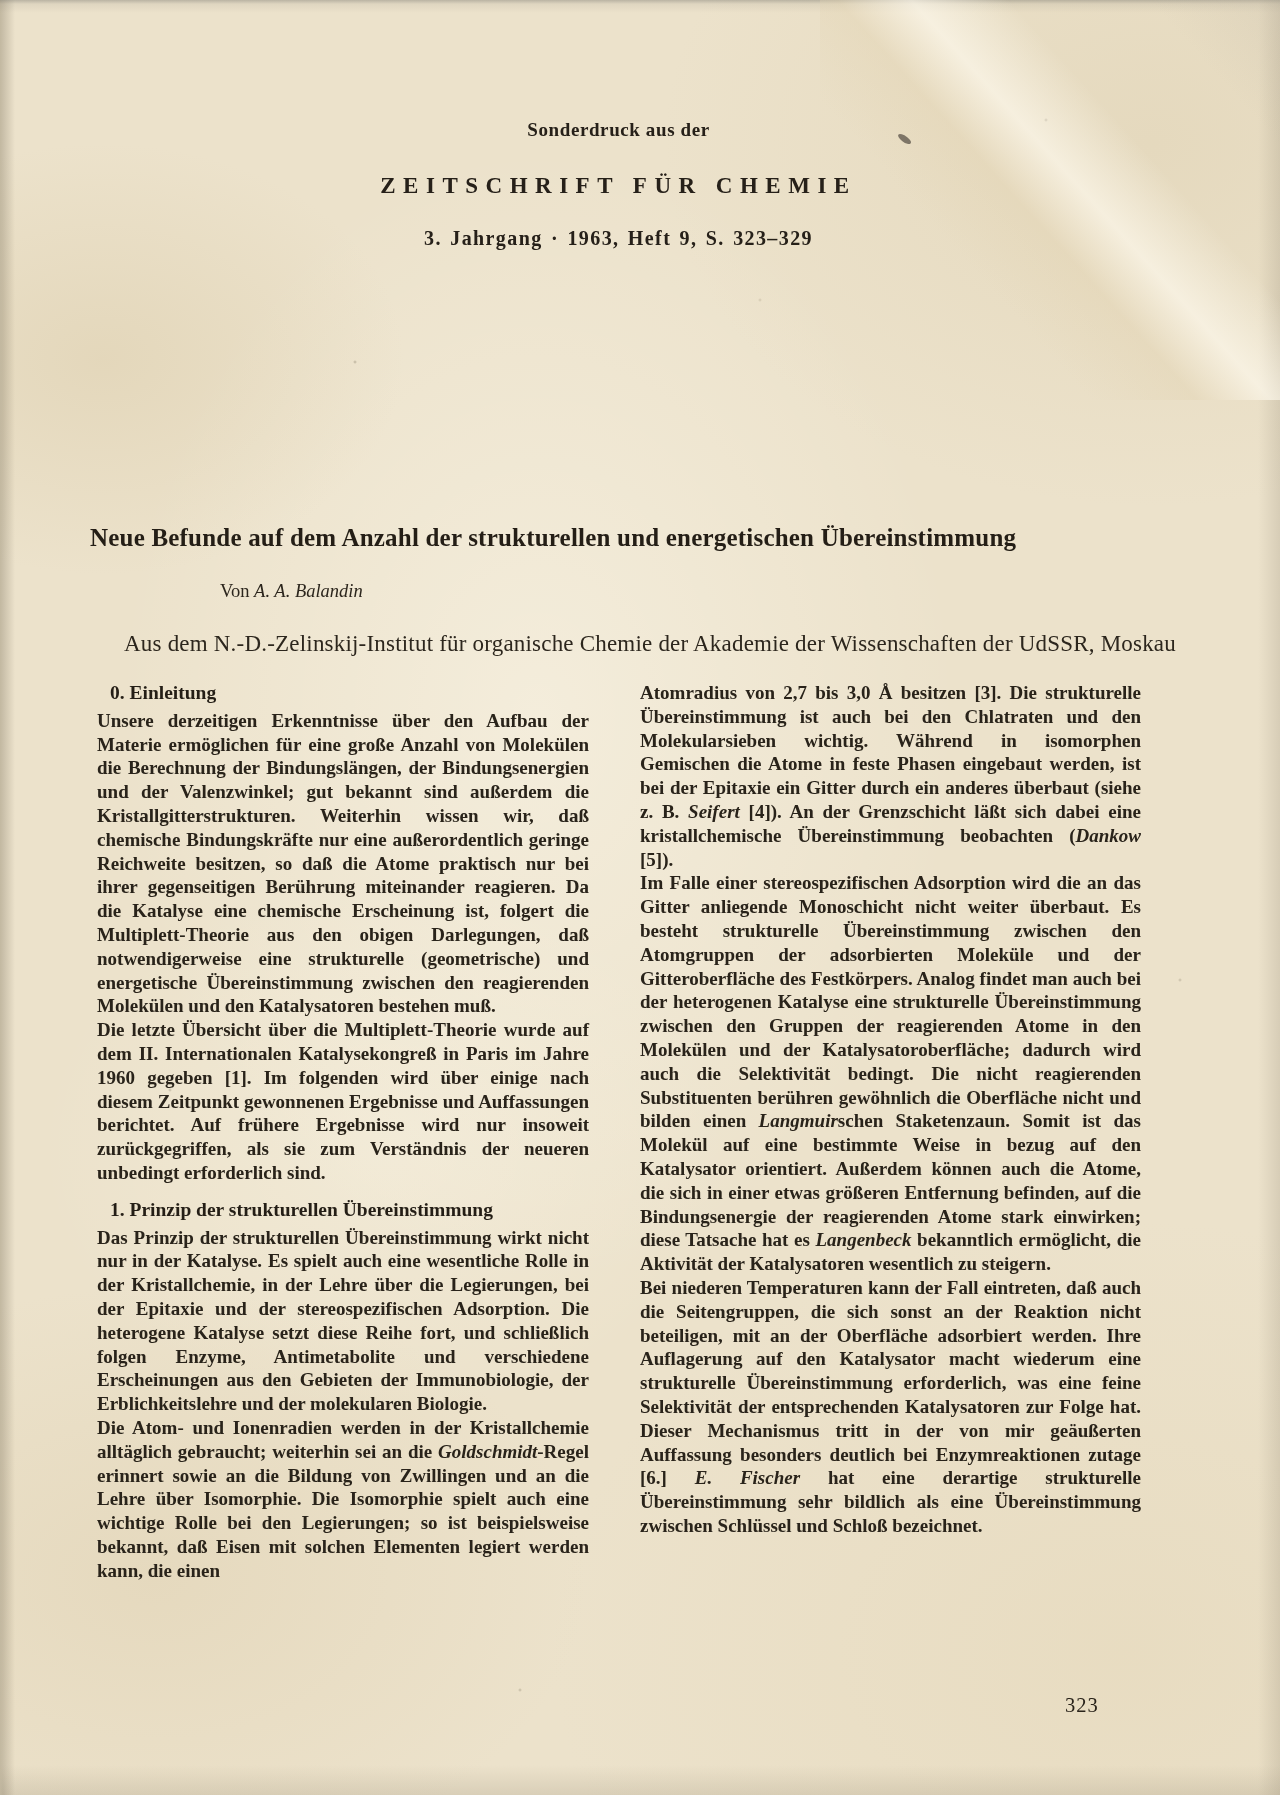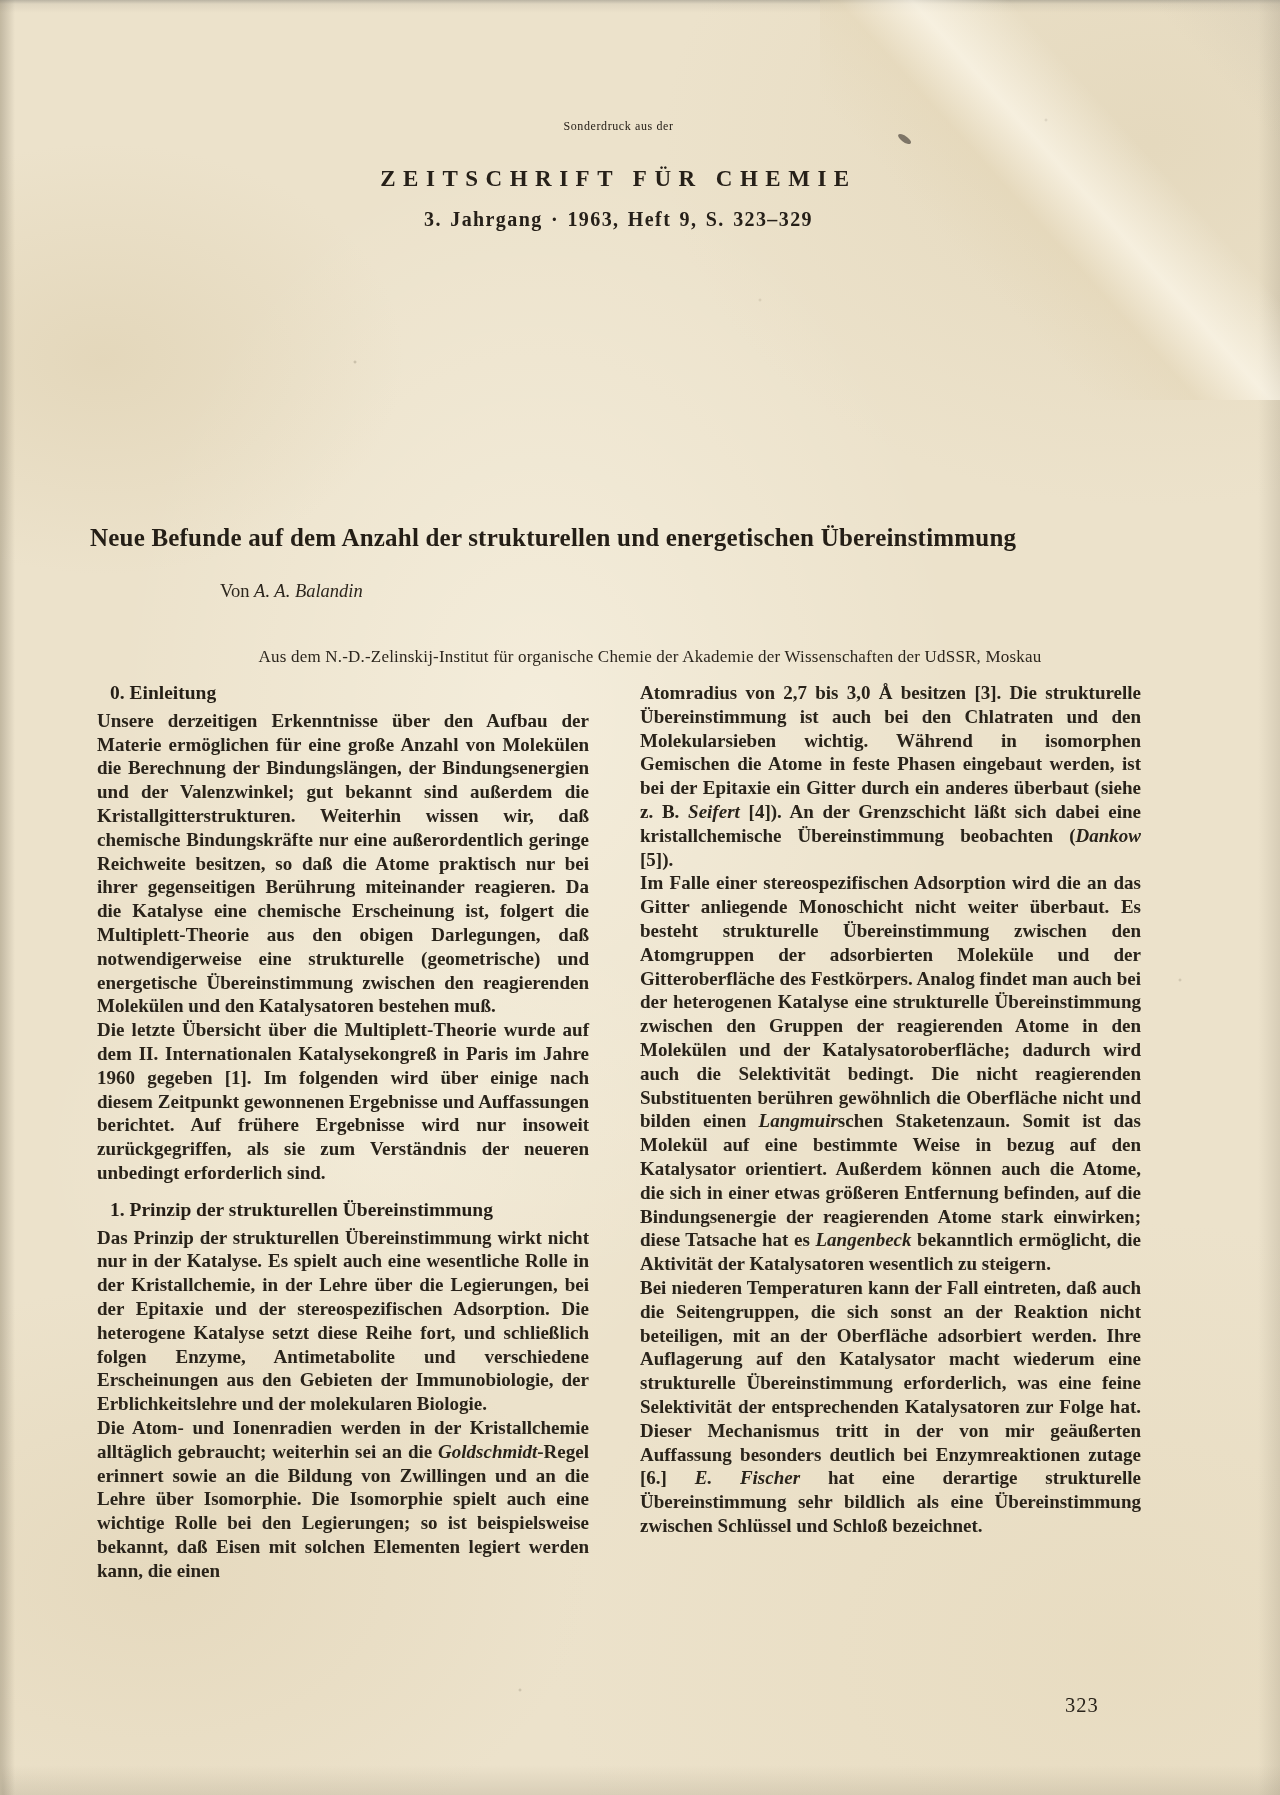--- a/index.html
+++ b/index.html
@@ -48,36 +48,36 @@
     background:linear-gradient(228deg,
       rgba(196,186,166,0.28) 0%,
       rgba(0,0,0,0) 16%,
       rgba(0,0,0,0) 33%,
       rgba(255,251,240,0.62) 45%,
       rgba(226,211,178,0.38) 54%,
       rgba(0,0,0,0) 67%);
   }
 
   .jheader { position:absolute; top:119px; left:97px; width:1043px; text-align:center; color:#262019; }
-  .h-reprint { font-size:12px; font-weight:normal; letter-spacing:0.6px; }
+  .h-reprint { font-size:19px; font-weight:bold; letter-spacing:0.6px; }
   .h-journal { font-size:23px; font-weight:bold; letter-spacing:7.5px; margin-top:32px; }
-  .h-issue   { font-size:20px; font-weight:bold; letter-spacing:1.4px; margin-top:16px; word-spacing:2px; }
+  .h-issue   { font-size:20px; font-weight:bold; letter-spacing:1.4px; margin-top:28px; word-spacing:2px; }
 
   .title {
     position:absolute; top:524px; left:90px; width:1060px;
     font-size:25px; font-weight:bold; letter-spacing:0.2px;
     color:#241e16; white-space:nowrap;
   }
 
   .byline { position:absolute; top:581px; left:220px; font-size:18.5px; color:#2c261d; }
   .it { font-style:italic; }
 
   .affiliation {
-    position:absolute; top:647px; left:120px; width:1060px;
-    text-align:center; font-size:17px; letter-spacing:0.2px; color:#2c261d;
+    position:absolute; top:631px; left:120px; width:1060px;
+    text-align:center; font-size:23px; letter-spacing:0.2px; color:#2c261d;
   }
 
   .cols { position:absolute; top:681px; left:97px; width:1044px; display:flex; }
   .col { font-size:19px; line-height:23.8px; text-align:justify; color:#29231a; }
   .col-left  { width:492px; margin-right:51px; }
   .col-right { width:501px; }
 
   .sec-heading {
     font-weight:bold; font-size:19.5px; color:#241e16;
     padding-left:13px; margin-bottom:4px; text-align:left;

